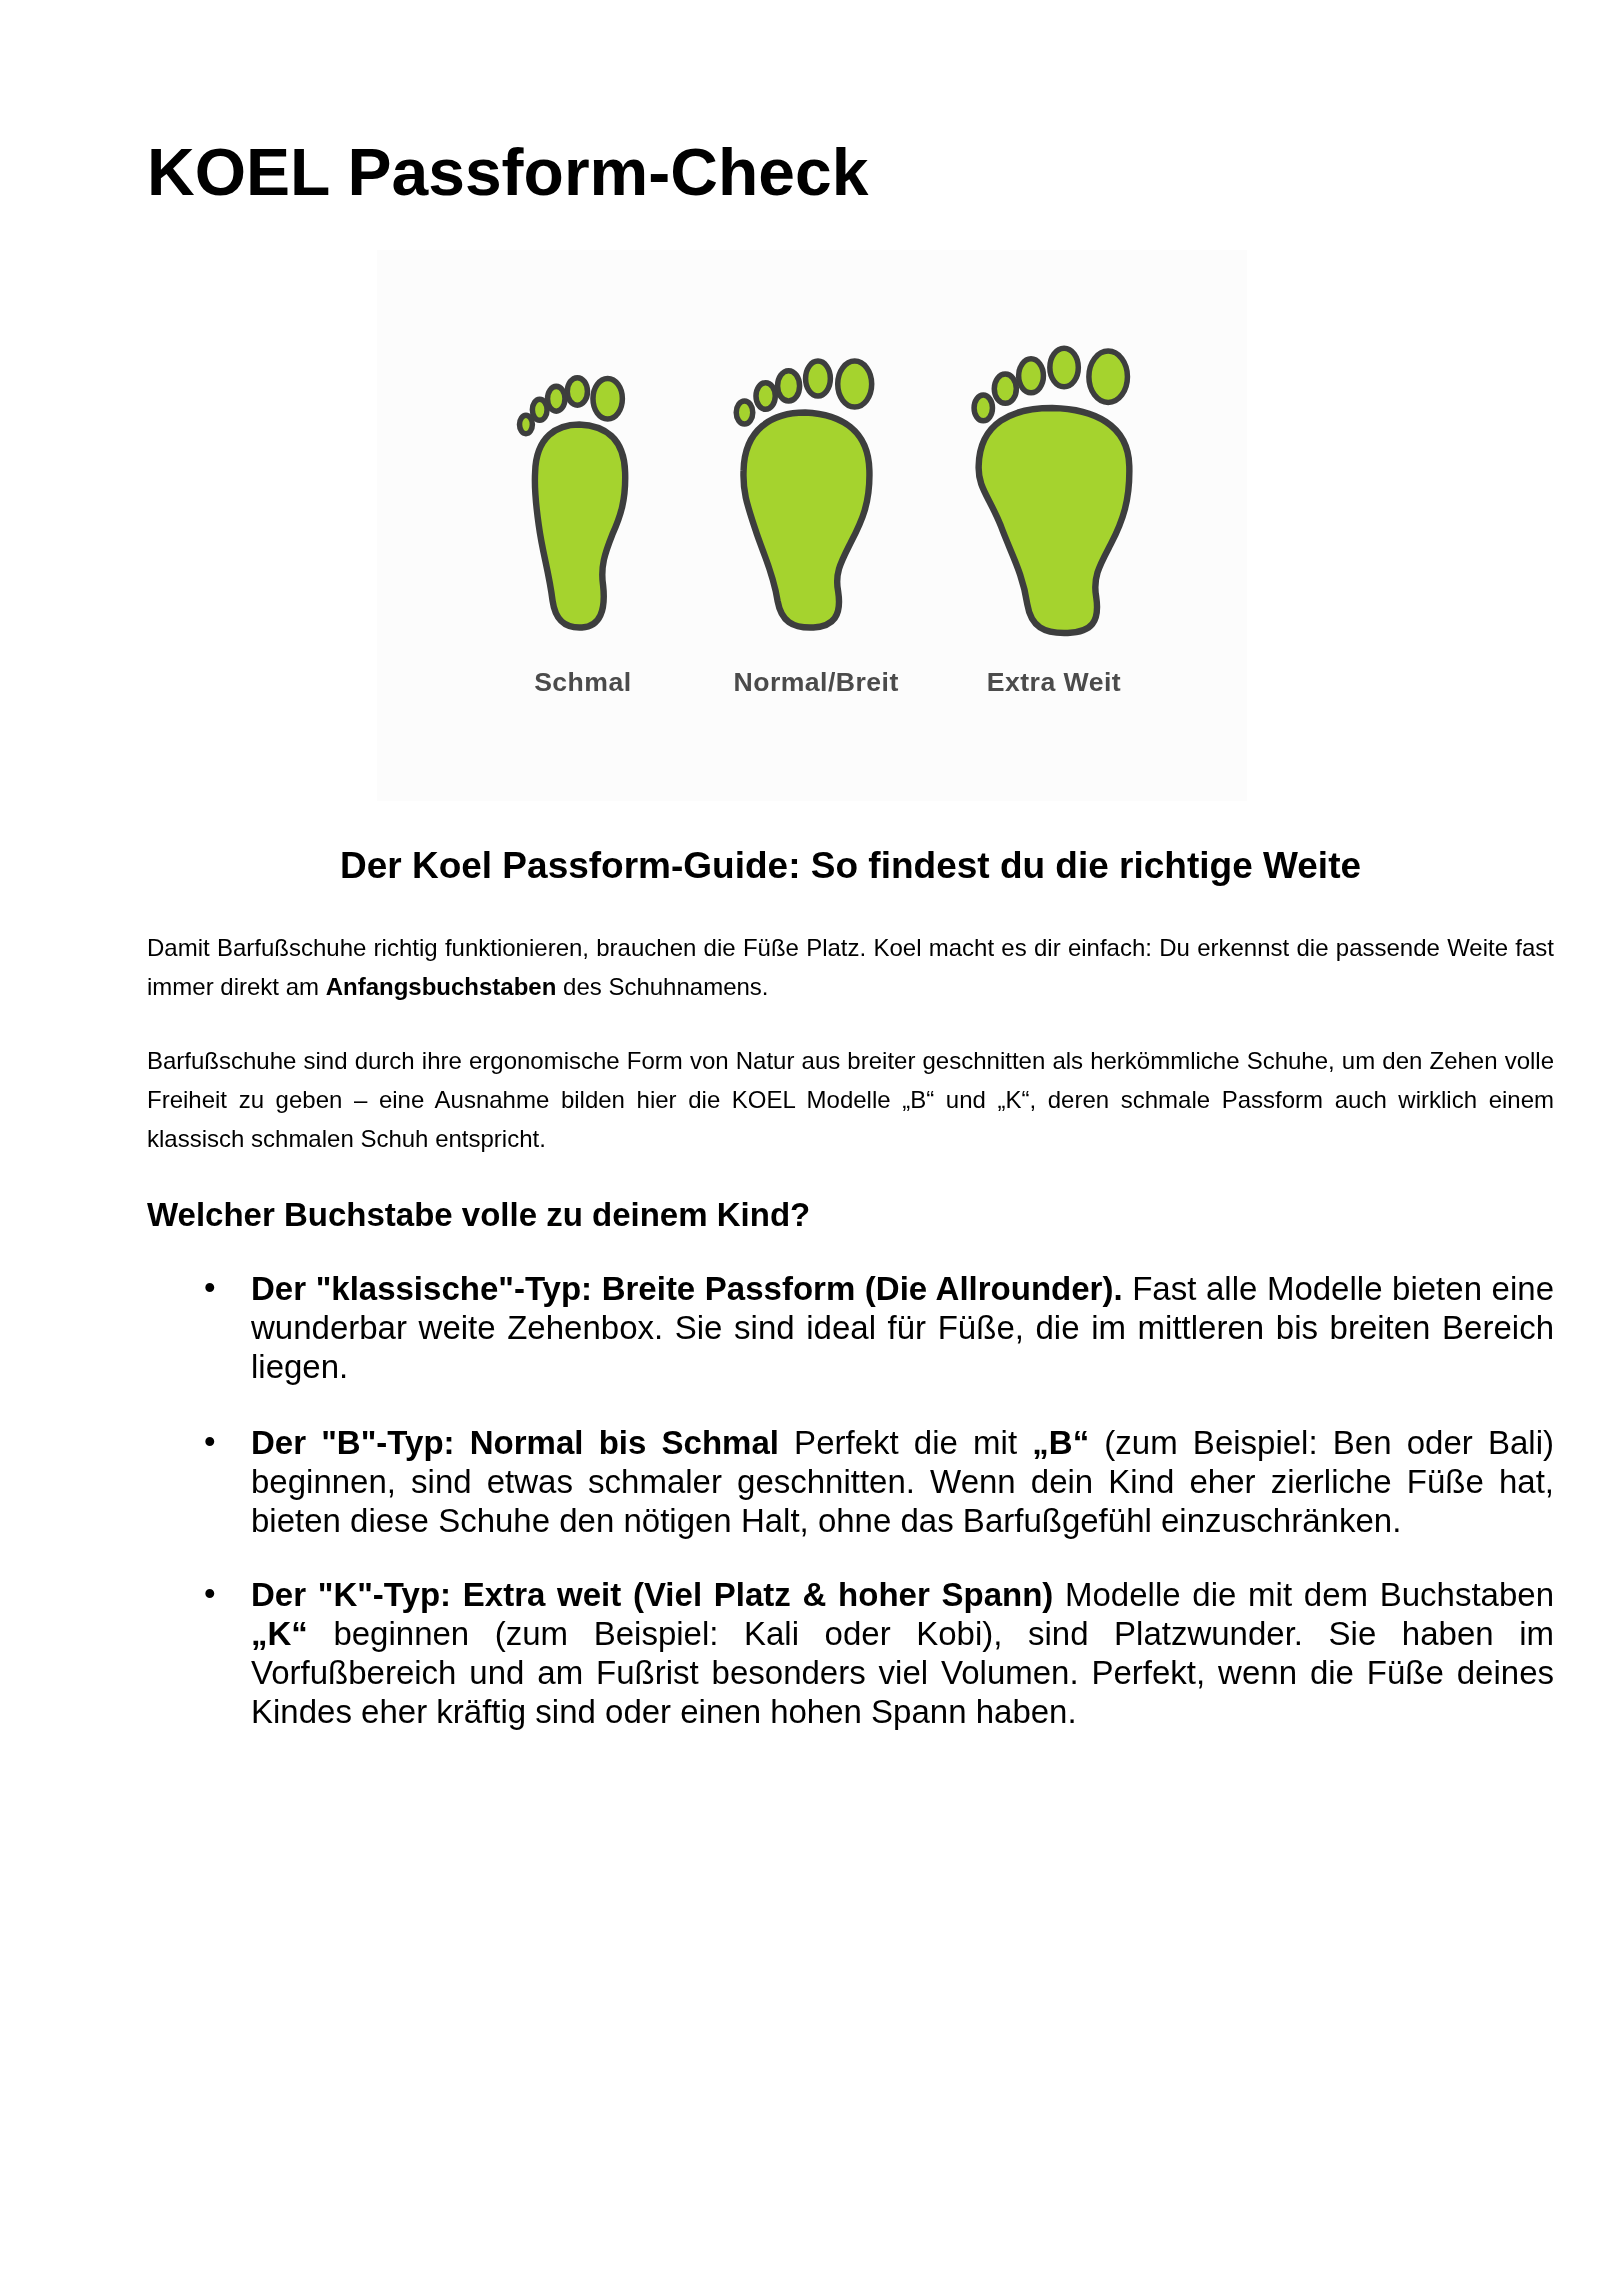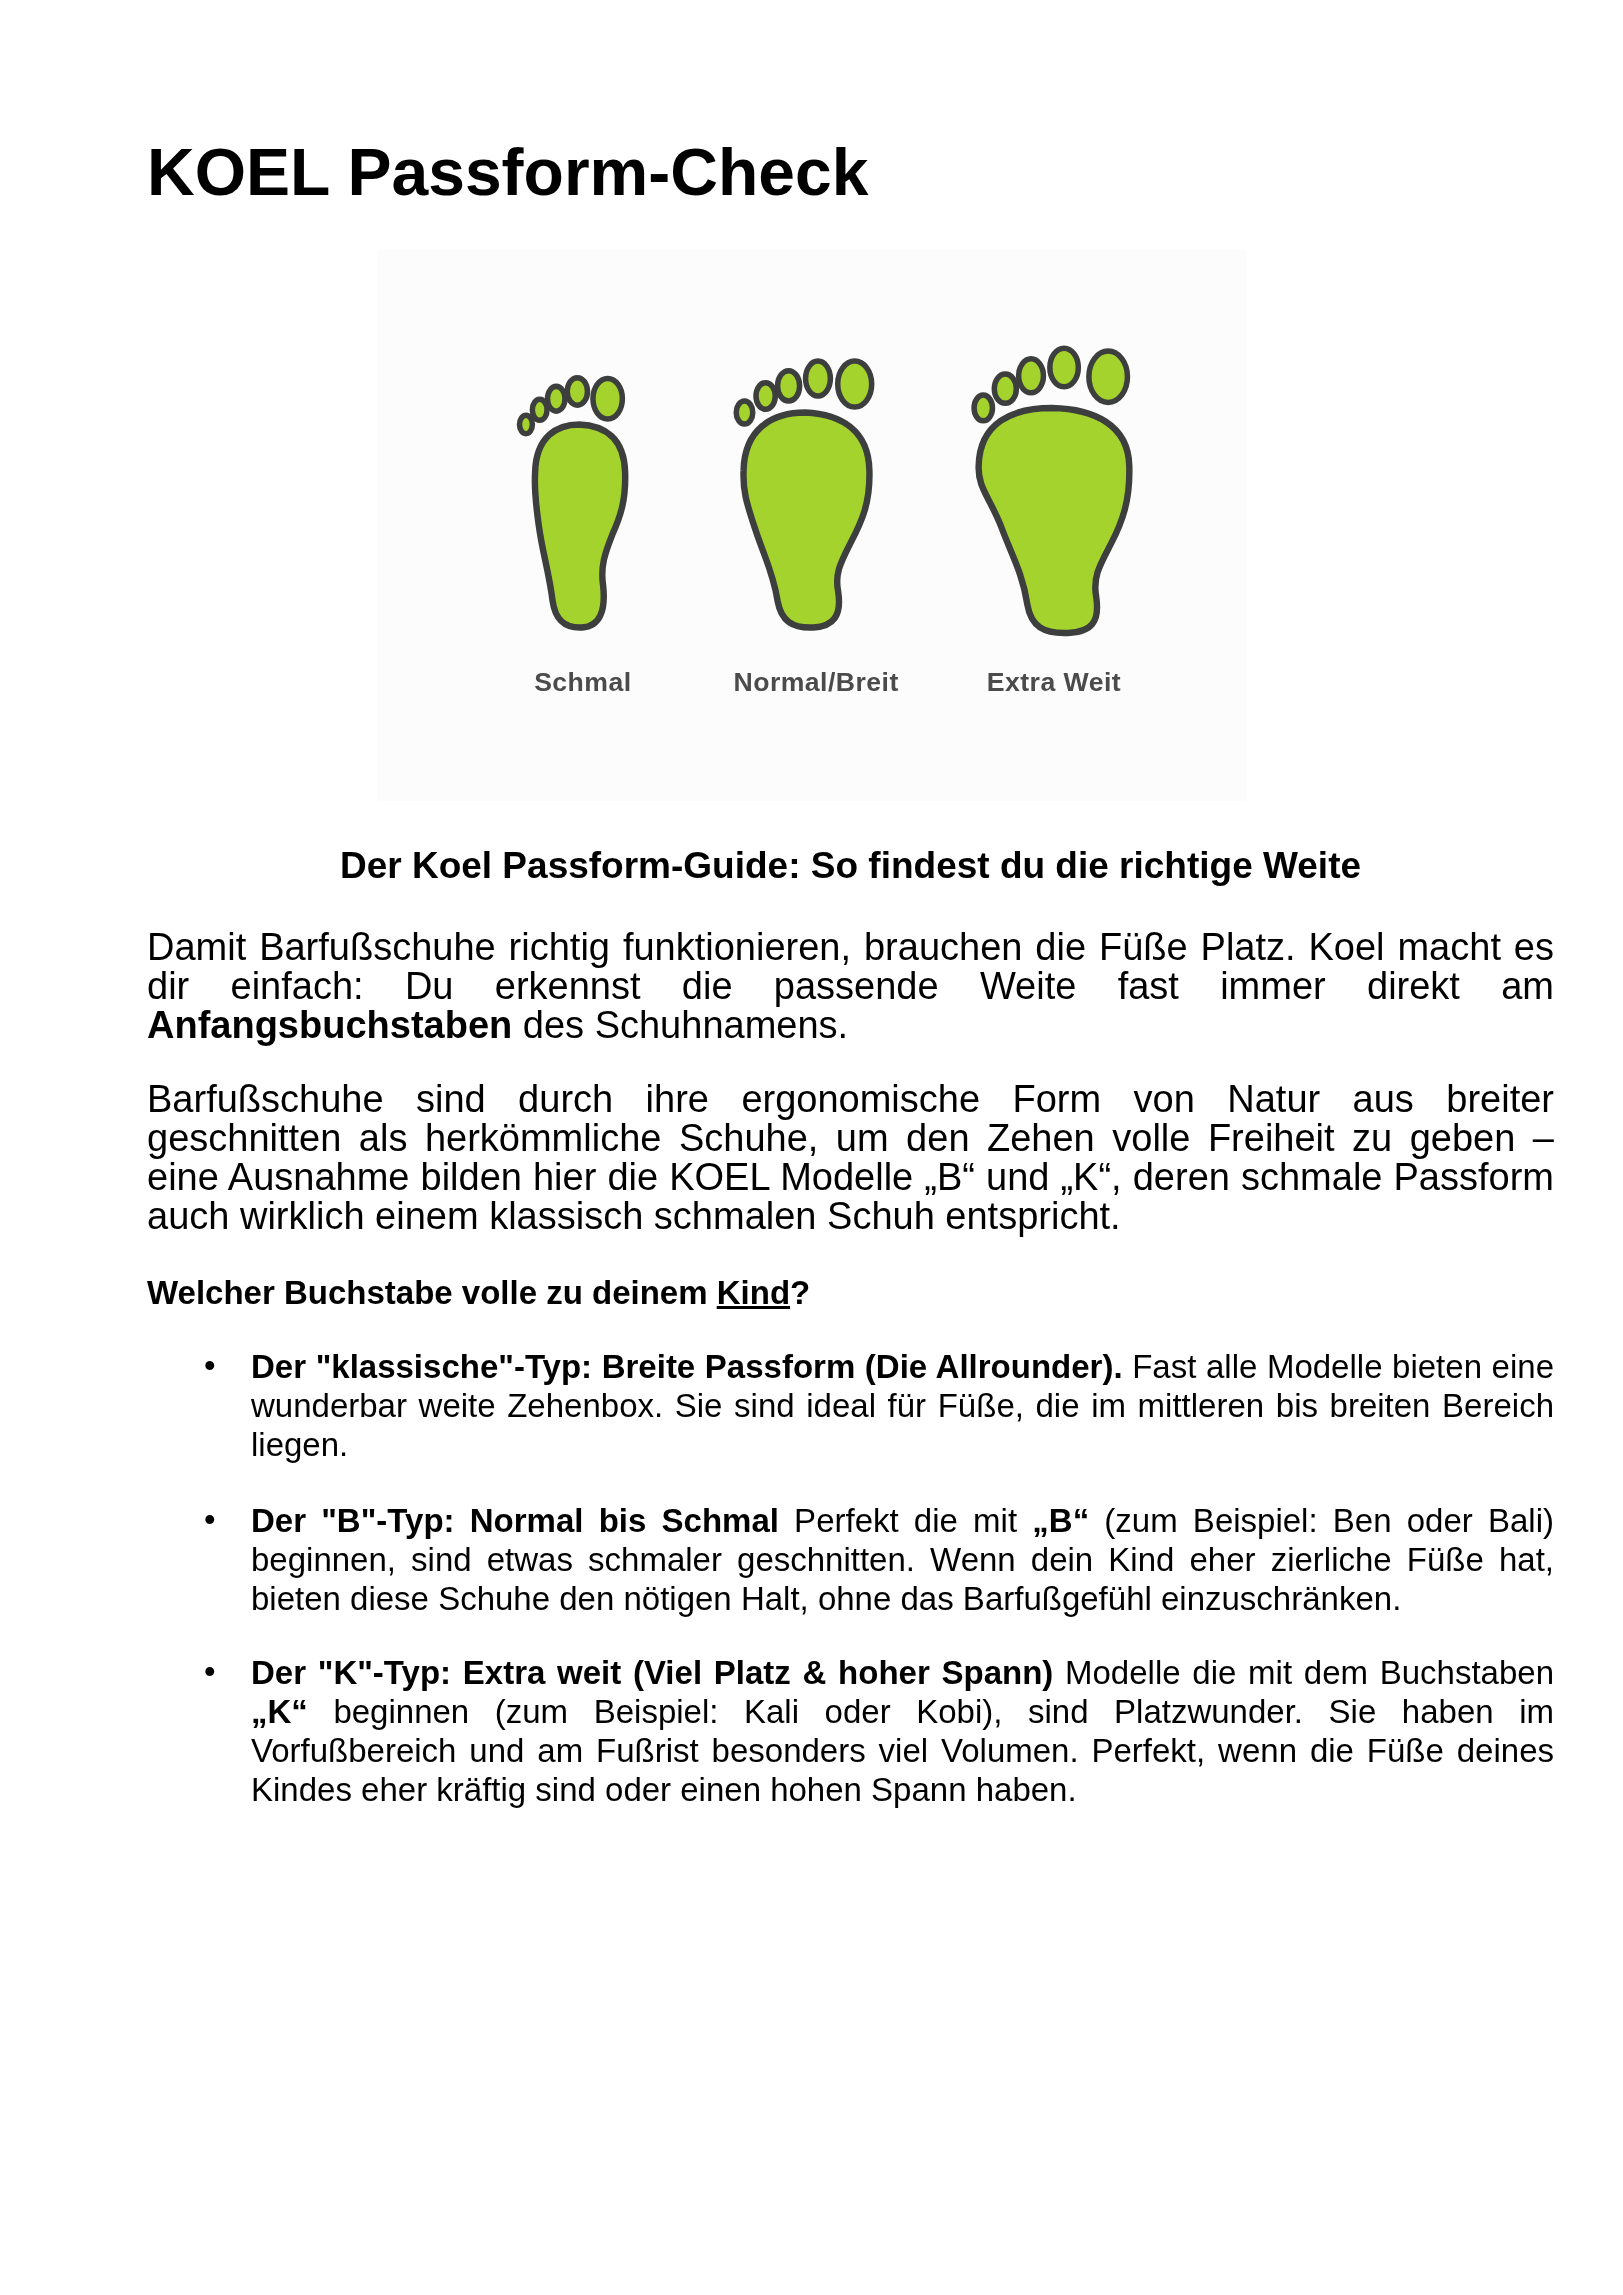--- a/index.html
+++ b/index.html
@@ -57,21 +57,21 @@
     margin:0 0 40px 0;
     text-align:center;
   }
   h3{
     font-size:33px;
     line-height:39px;
     font-weight:bold;
     margin:0 0 35px 0;
   }
   p{
-    font-size:38px;
+    font-size:24px;
     line-height:39px;
     text-align:justify;
     margin:0 0 35px 0;
   }
   p.p-wide{margin-bottom:37px;}
   ul.doc-list{
     list-style:none;
     margin:0 0 37px 0;
     padding:0;
   }
@@ -85,21 +85,21 @@
   ul.doc-list li + li{margin-top:35px;}
   ul.doc-list li::before{
     content:"\2022";
     position:absolute;
     left:57px;
     top:-0.9px;
     font-size:33px;
     color:#000;
   }
   .b{font-weight:bold;}
-  .u{text-decoration:underline;}
+  .u{}
 </style>
 </head>
 <body>
 
 <div class="page">
   <div class="content">
 
     <h1>KOEL Passform-Check</h1>
 
     <div class="figure">

